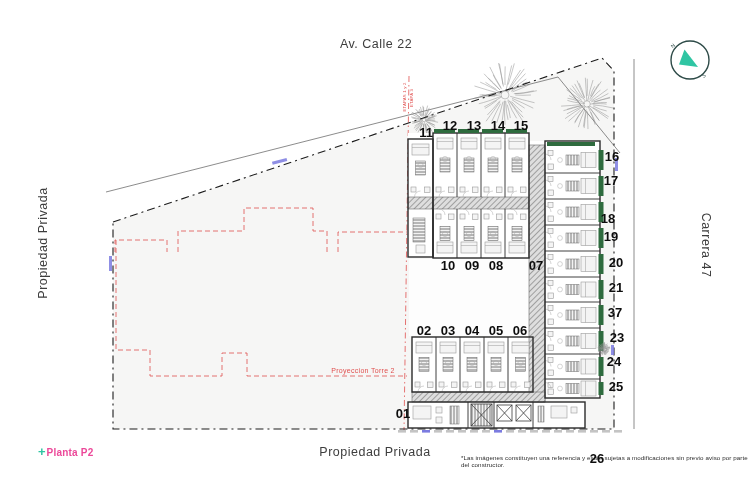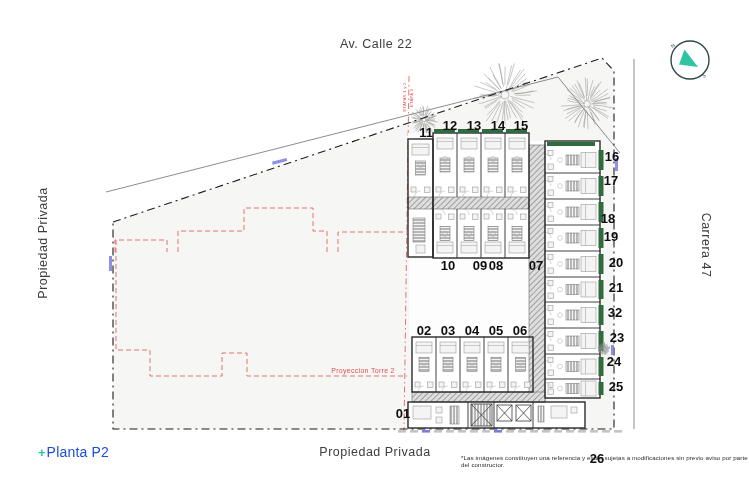--- a/index.html
+++ b/index.html
@@ -9,21 +9,21 @@
   }
   .lbl{position:absolute;transform:translate(-50%,-50%);white-space:nowrap;}
   .street{font-size:12.5px;color:#3d3d3d;letter-spacing:.5px;}
   .rot-ccw{transform:translate(-50%,-50%) rotate(-90deg);}
   .rot-cw{transform:translate(-50%,-50%) rotate(90deg);}
   .unit-num{font-size:13px;font-weight:700;color:#0d0d0d;letter-spacing:0;}
   .red-note{color:var(--red,#e0504f);font-size:7px;letter-spacing:.3px;}
   .etapa{color:var(--red,#e0504f);font-size:4.3px;letter-spacing:.2px;}
   .logo{position:absolute;left:38px;top:444px;display:flex;align-items:baseline;gap:1px;}
   .logo .plus{color:var(--teal,#2fc5a3);font-weight:700;font-size:13px;}
-  .logo .title{font-weight:400;font-size:14px;color:#1d4ed8;letter-spacing:.2px;}
+  .logo .title{font-weight:700;font-size:10px;color:#ec4899;letter-spacing:.2px;}
   .disclaimer{position:absolute;left:461px;top:454px;font-size:6.2px;color:#2d2d2d;letter-spacing:.1px;}
   svg{position:absolute;inset:0;}
 </style>
 </head>
 <body>
 
 <div class="canvas">
 
   <svg viewBox="0 0 749 500" width="749" height="500">
     <defs>
@@ -553,32 +553,32 @@
 
   <div id="unit-labels">
       <div class="lbl unit-num" style="left: 403px; top: 413px;">01</div>
       <div class="lbl unit-num" style="left: 424px; top: 330px;">02</div>
       <div class="lbl unit-num" style="left: 448px; top: 330px;">03</div>
       <div class="lbl unit-num" style="left: 472px; top: 330px;">04</div>
       <div class="lbl unit-num" style="left: 496px; top: 330px;">05</div>
       <div class="lbl unit-num" style="left: 520px; top: 330px;">06</div>
       <div class="lbl unit-num" style="left: 520px; top: 265px; margin-left: 16px;">07</div>
       <div class="lbl unit-num" style="left: 496px; top: 265px;">08</div>
-      <div class="lbl unit-num" style="left: 472px; top: 265px; margin-left: 8px;">09</div>
+      <div class="lbl unit-num" style="left: 472px; top: 265px;">09</div>
       <div class="lbl unit-num" style="left: 448px; top: 265px;">10</div>
       <div class="lbl unit-num" style="left: 426px; top: 132px;">11</div>
       <div class="lbl unit-num" style="left: 450px; top: 125px;">12</div>
       <div class="lbl unit-num" style="left: 474px; top: 125px;">13</div>
       <div class="lbl unit-num" style="left: 498px; top: 125px;">14</div>
       <div class="lbl unit-num" style="left: 521px; top: 125px;">15</div>
       <div class="lbl unit-num" style="left: 612px; top: 156px;">16</div>
       <div class="lbl unit-num" style="left: 611px; top: 180px;">17</div>
       <div class="lbl unit-num" style="left: 608px; top: 210px; margin-top: 8px;">18</div>
       <div class="lbl unit-num" style="left: 611px; top: 236px;">19</div>
       <div class="lbl unit-num" style="left: 616px; top: 262px;">20</div>
       <div class="lbl unit-num" style="left: 616px; top: 287px;">21</div>
-      <div class="lbl unit-num" style="left: 615px; top: 312px;">32</div>
+      <div class="lbl unit-num" style="left: 615px; top: 312px;">37</div>
       <div class="lbl unit-num" style="left: 617px; top: 337px;">23</div>
       <div class="lbl unit-num" style="left: 614px; top: 361px;">24</div>
       <div class="lbl unit-num" style="left: 616px; top: 386px;">25</div>
       <div class="lbl unit-num" style="left: 597px; top: 413px; margin-top: 45px;">26</div>
     </div>
 </div>
 
 </body></html>

